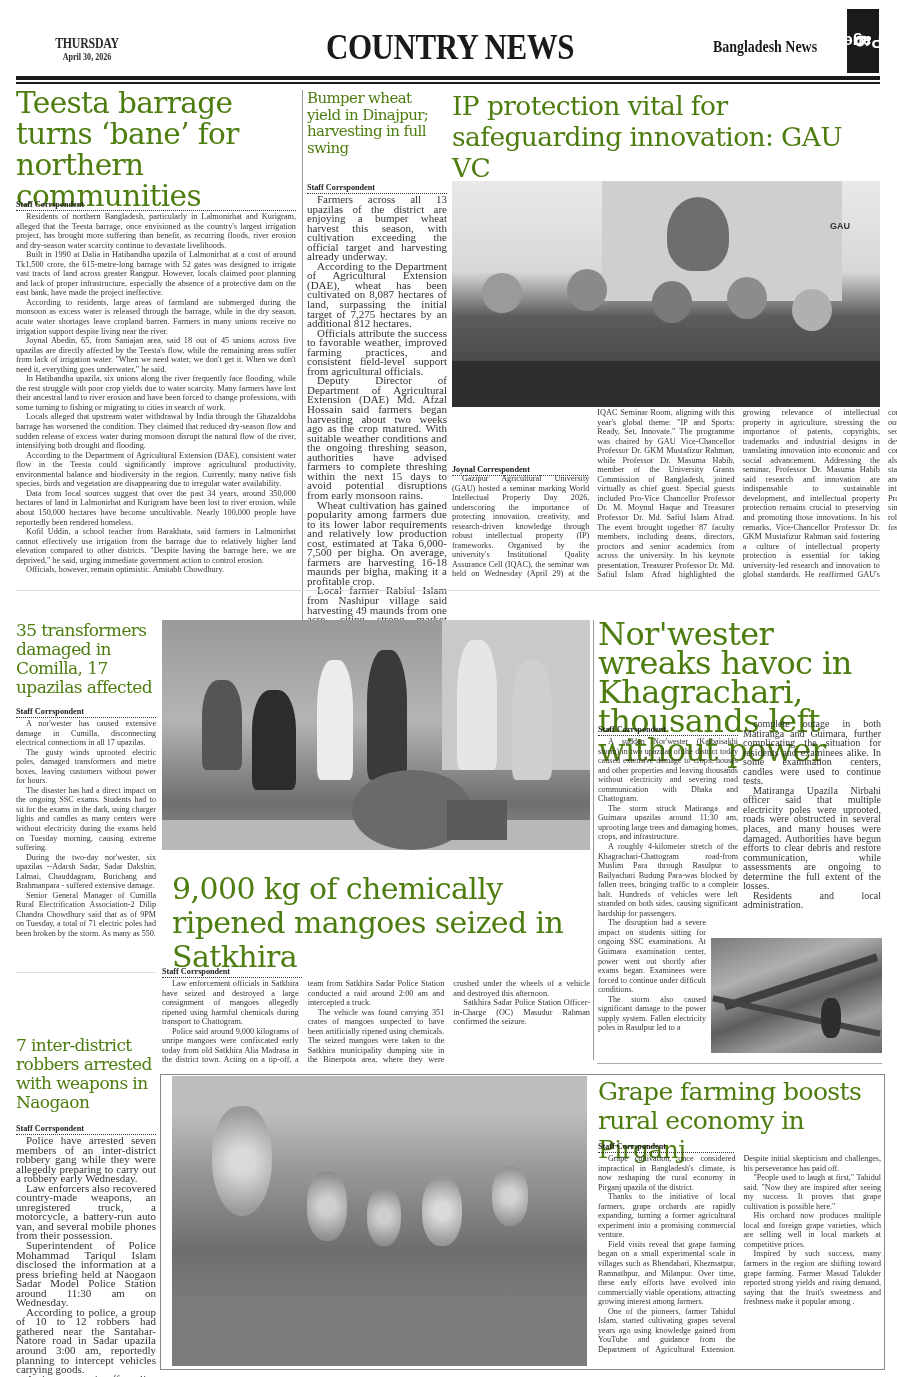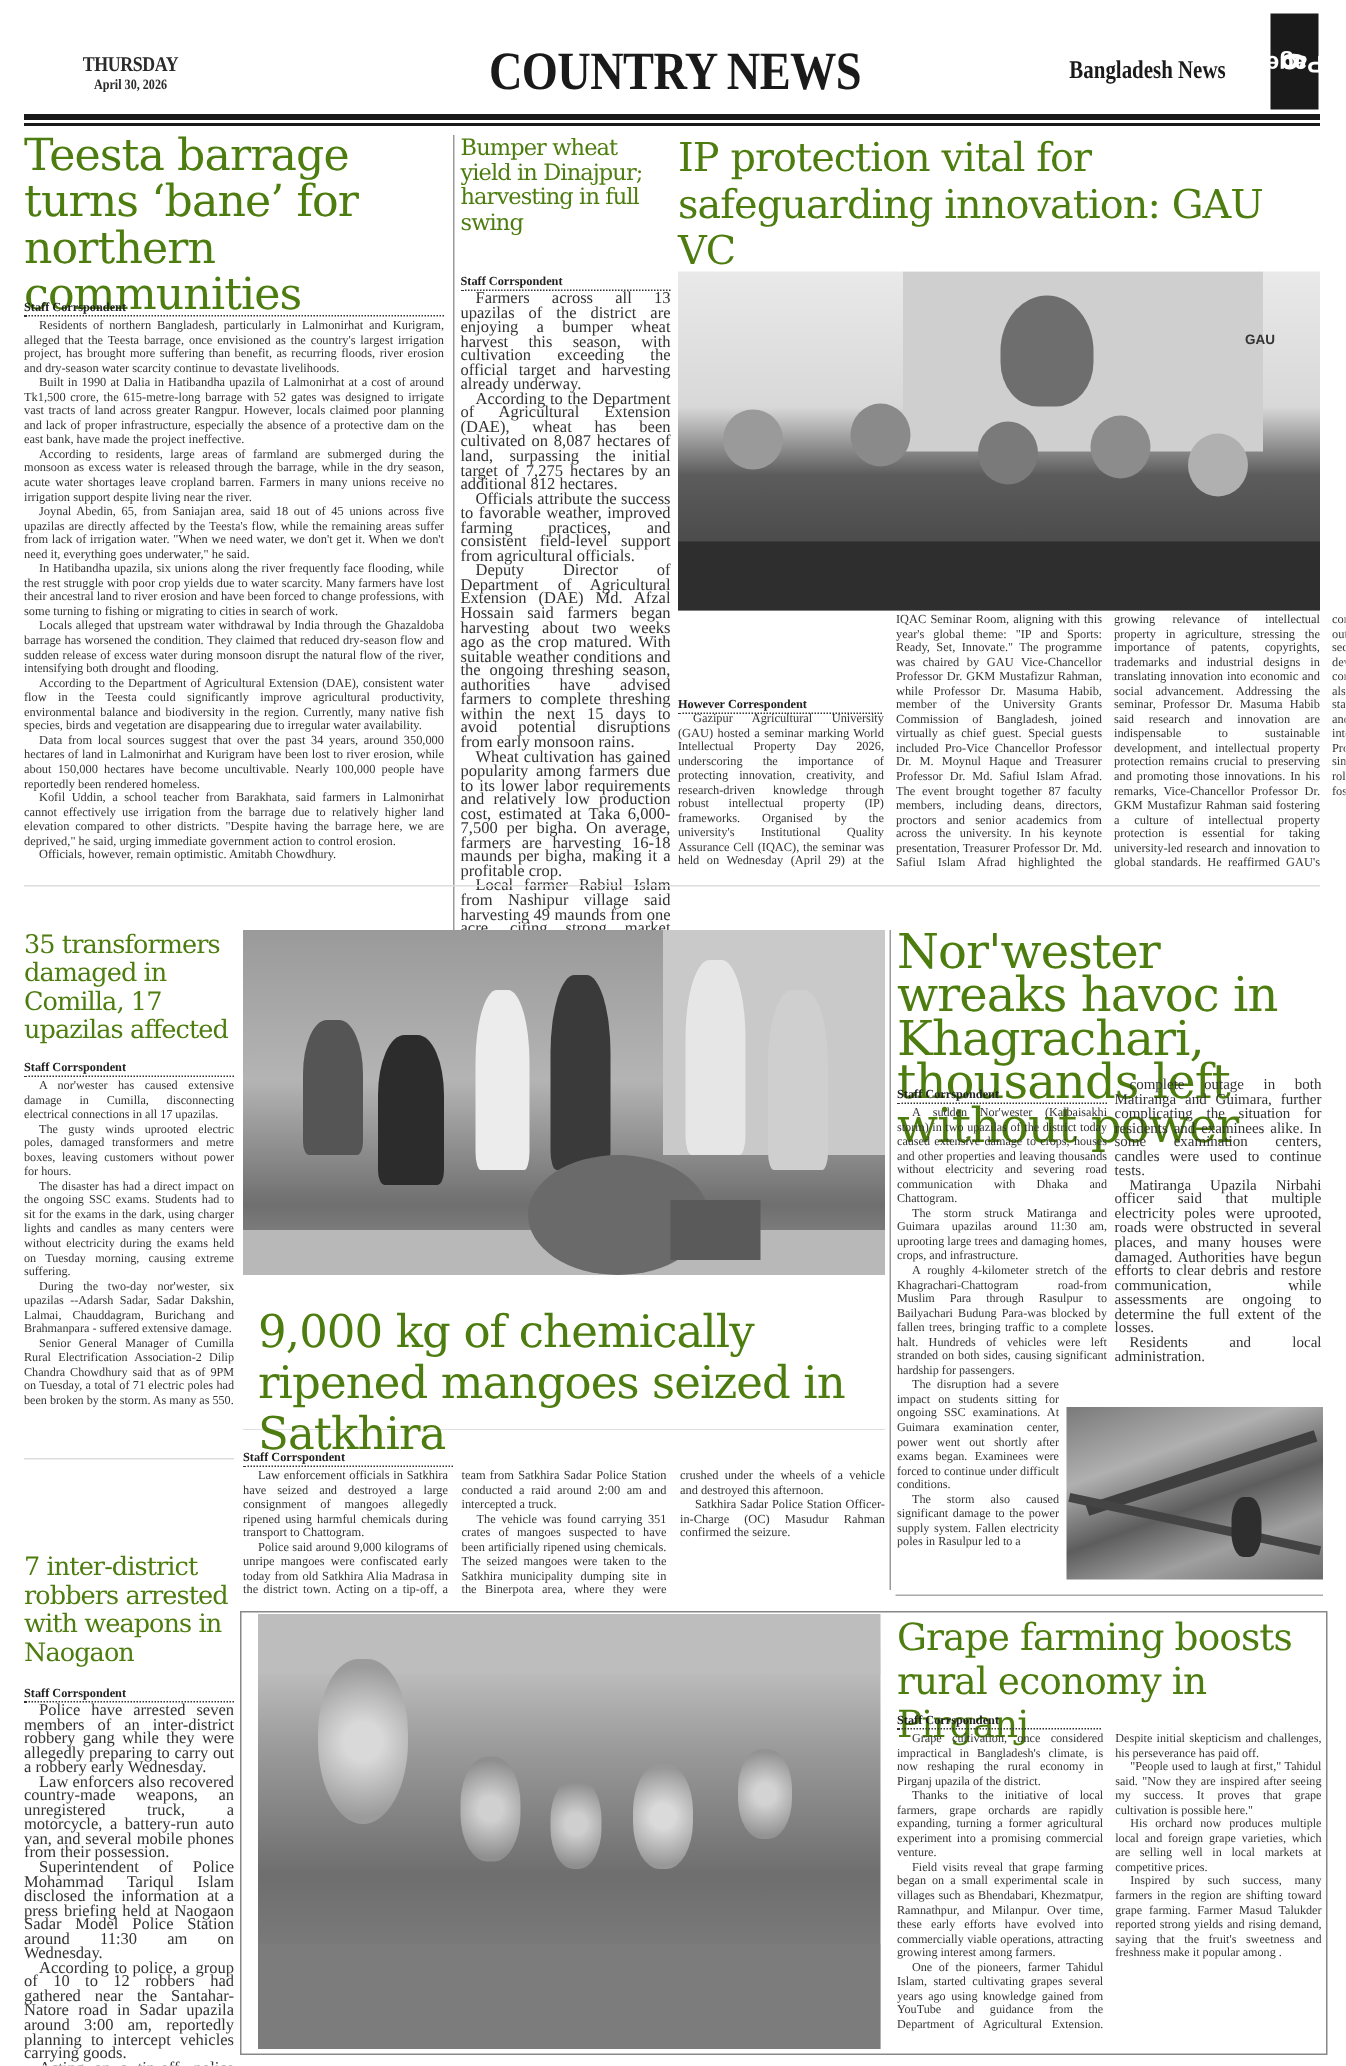--- a/index.html
+++ b/index.html
@@ -75,21 +75,21 @@
   <div class="abs" style="left:215px;top:16px;width:62px;height:74px;border-radius:50% 50% 40% 40%;background:#6e6e6e"></div>
   <div class="abs" style="left:378px;top:40px;font-family:'Liberation Sans',sans-serif;font-size:9px;color:#333;font-weight:bold">GAU</div>
   <div class="abs" style="left:30px;top:92px;width:40px;height:40px;border-radius:50%;background:#9a9a9a"></div>
   <div class="abs" style="left:115px;top:88px;width:40px;height:42px;border-radius:50%;background:#8a8a8a"></div>
   <div class="abs" style="left:200px;top:100px;width:40px;height:42px;border-radius:50%;background:#7a7a7a"></div>
   <div class="abs" style="left:275px;top:96px;width:40px;height:42px;border-radius:50%;background:#8c8c8c"></div>
   <div class="abs" style="left:340px;top:108px;width:40px;height:42px;border-radius:50%;background:#b0b0b0"></div>
   <div class="abs" style="left:0;top:180px;width:428px;height:46px;background:#2e2e2e"></div>
 </div>
 <div class="abs" style="left:452px;top:410px;width:428px;height:180px">
-  <div class="byline abs" style="left:0;top:55px;width:136px">However Correspondent</div>
+  <div class="byline abs" style="left:0;top:55px;width:136px">Joynal Correspondent</div>
 </div>
 <div class="abs body" style="left:452px;top:408px;width:428px;column-count:3;column-gap:8px;column-fill:auto;height:180px">
   <div style="height:66px;break-inside:avoid"></div>
   <div>
       <p>Gazipur Agricultural University (GAU) hosted a seminar marking World Intellectual Property Day 2026, underscoring the importance of protecting innovation, creativity, and research-driven knowledge through robust intellectual property (IP) frameworks. Organised by the university's Institutional Quality Assurance Cell (IQAC), the seminar was held on Wednesday (April 29) at the IQAC Seminar Room, aligning with this year's global theme: "IP and Sports: Ready, Set, Innovate." The programme was chaired by GAU Vice-Chancellor Professor Dr. GKM Mustafizur Rahman, while Professor Dr. Masuma Habib, member of the University Grants Commission of Bangladesh, joined virtually as chief guest. Special guests included Pro-Vice Chancellor Professor Dr. M. Moynul Haque and Treasurer Professor Dr. Md. Safiul Islam Afrad. The event brought together 87 faculty members, including deans, directors, proctors and senior academics from across the university. In his keynote presentation, Treasurer Professor Dr. Md. Safiul Islam Afrad highlighted the growing relevance of intellectual property in agriculture, stressing the importance of patents, copyrights, trademarks and industrial designs in translating innovation into economic and social advancement. Addressing the seminar, Professor Dr. Masuma Habib said research and innovation are indispensable to sustainable development, and intellectual property protection remains crucial to preserving and promoting those innovations. In his remarks, Vice-Chancellor Professor Dr. GKM Mustafizur Rahman said fostering a culture of intellectual property protection is essential for taking university-led research and innovation to global standards. He reaffirmed GAU's commitment to ensuring that research outputs move beyond laboratories to secure patents and contribute to national development and international competitiveness. The vice-chancellor also highlighted GAU's top national standing among agricultural universities and its growing recognition in international rankings. World Intellectual Property Day has been observed globally since 2000 to raise awareness about the role of intellectual property rights in fostering innovation and creativity.</p>
     </div>
 </div>
 <div class="abs hr" style="left:16px;top:590px;width:864px;height:1px;background:#ddd"></div>
 
 <h2 class="abs h1" style="left:16px;top:621px;width:145px;font-size:17px;line-height:19px">35 transformers damaged in Comilla, 17 upazilas affected</h2>

